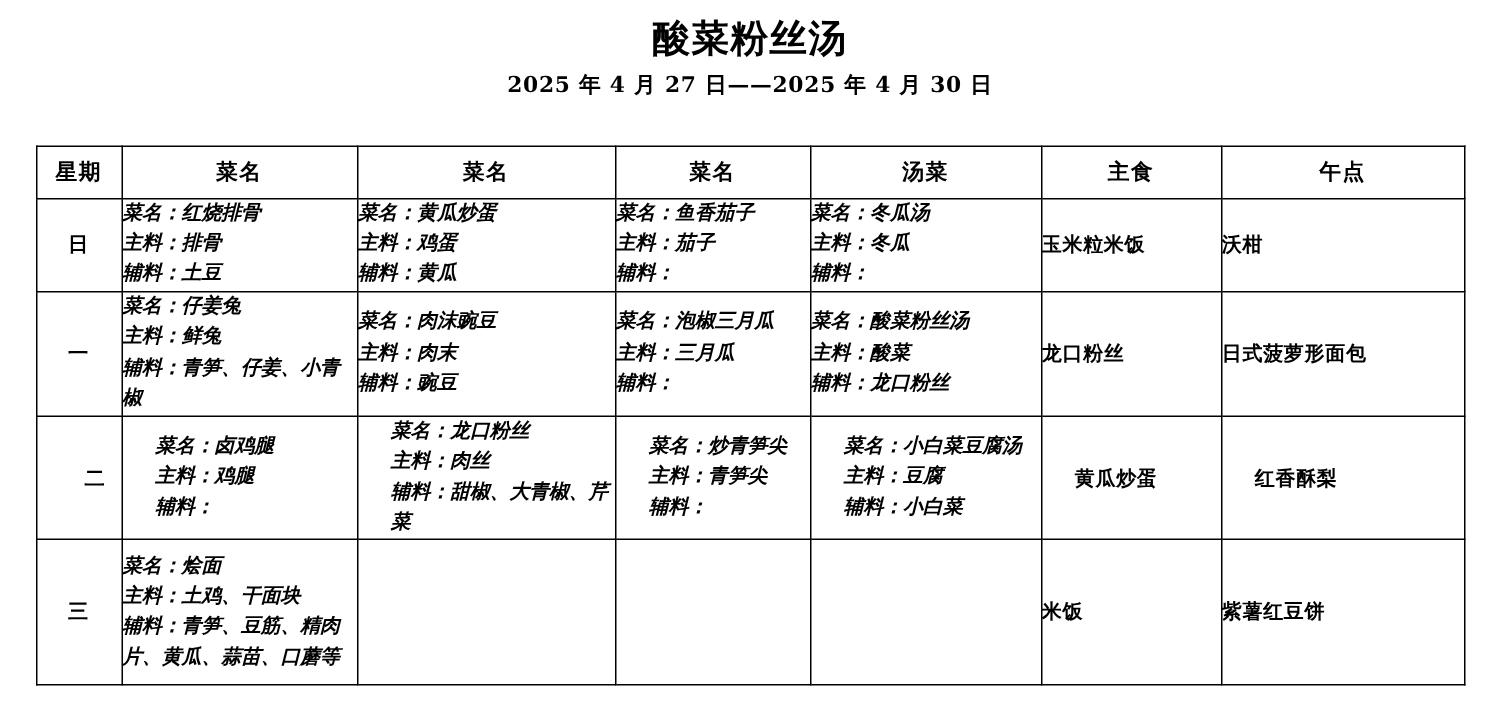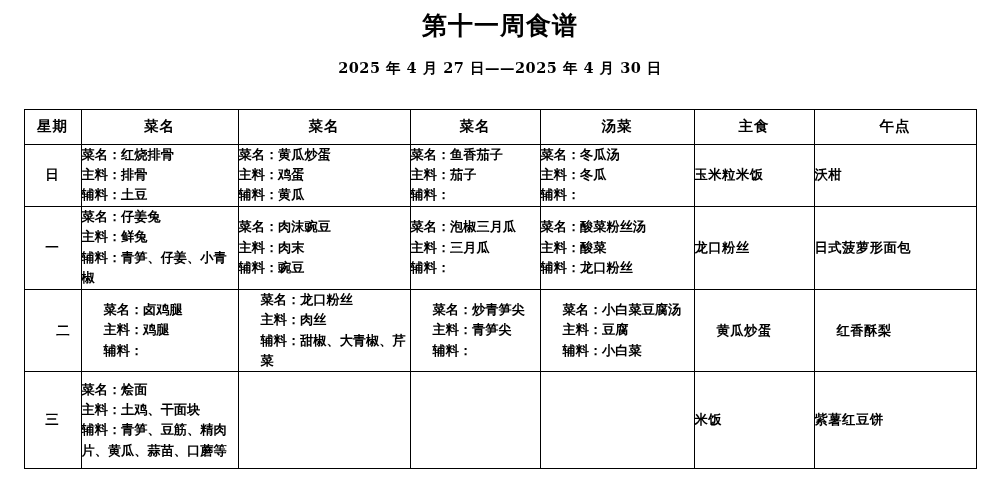--- a/index.html
+++ b/index.html
@@ -25,21 +25,21 @@
     font-size: 25px;
     font-weight: bold;
     letter-spacing: 1px;
     margin-top: 10px;
     line-height: 1.3;
   }
   .doc-subtitle {
     text-align: center;
     font-size: 14.5px;
     font-weight: bold;
-    margin-top: 16px;
+    margin-top: 4px;
     letter-spacing: 0.5px;
   }
   table.menu {
     border-collapse: collapse;
     margin: 31px auto 4px auto;
     width: 952px;
     table-layout: fixed;
   }
   table.menu td, table.menu th {
     border: 1px solid #000000;
@@ -57,20 +57,21 @@
     text-align: center;
     font-size: 13.5px;
     width: 57px;
     letter-spacing: 1px;
   }
   td.dish {
     padding: 5px 6px 5px 8px;
     font-size: 13.2px;
     line-height: 1.55;
     vertical-align: top;
+    font-style: italic;
   }
   td.staple, td.snack {
     text-align: left;
     font-size: 13.3px;
     letter-spacing: 0.5px;
   }
   .line {
     white-space: normal;
   }
   .col-dish1 { width: 157px; }
@@ -82,21 +83,21 @@
   tr.r0 td { height: 56px; }
   tr.r1 td { height: 76px; }
   tr.r2 td { height: 76px; padding-left: 22px; }
   tr.r3 td { height: 96px; }
 </style>
 </head>
 <body>
 
 <div class="page">
 
-  <div class="doc-title">第十一周食谱</div>
+  <div class="doc-title">酸菜粉丝汤</div>
   <div class="doc-subtitle">2025 年 4 月 27 日——2025 年 4 月 30 日</div>
 
   <table class="menu">
     <colgroup>
       <col class="col-day" style="width:57px">
       <col class="col-dish1">
       <col class="col-dish2">
       <col class="col-dish3">
       <col class="col-soup">
       <col class="col-staple">

